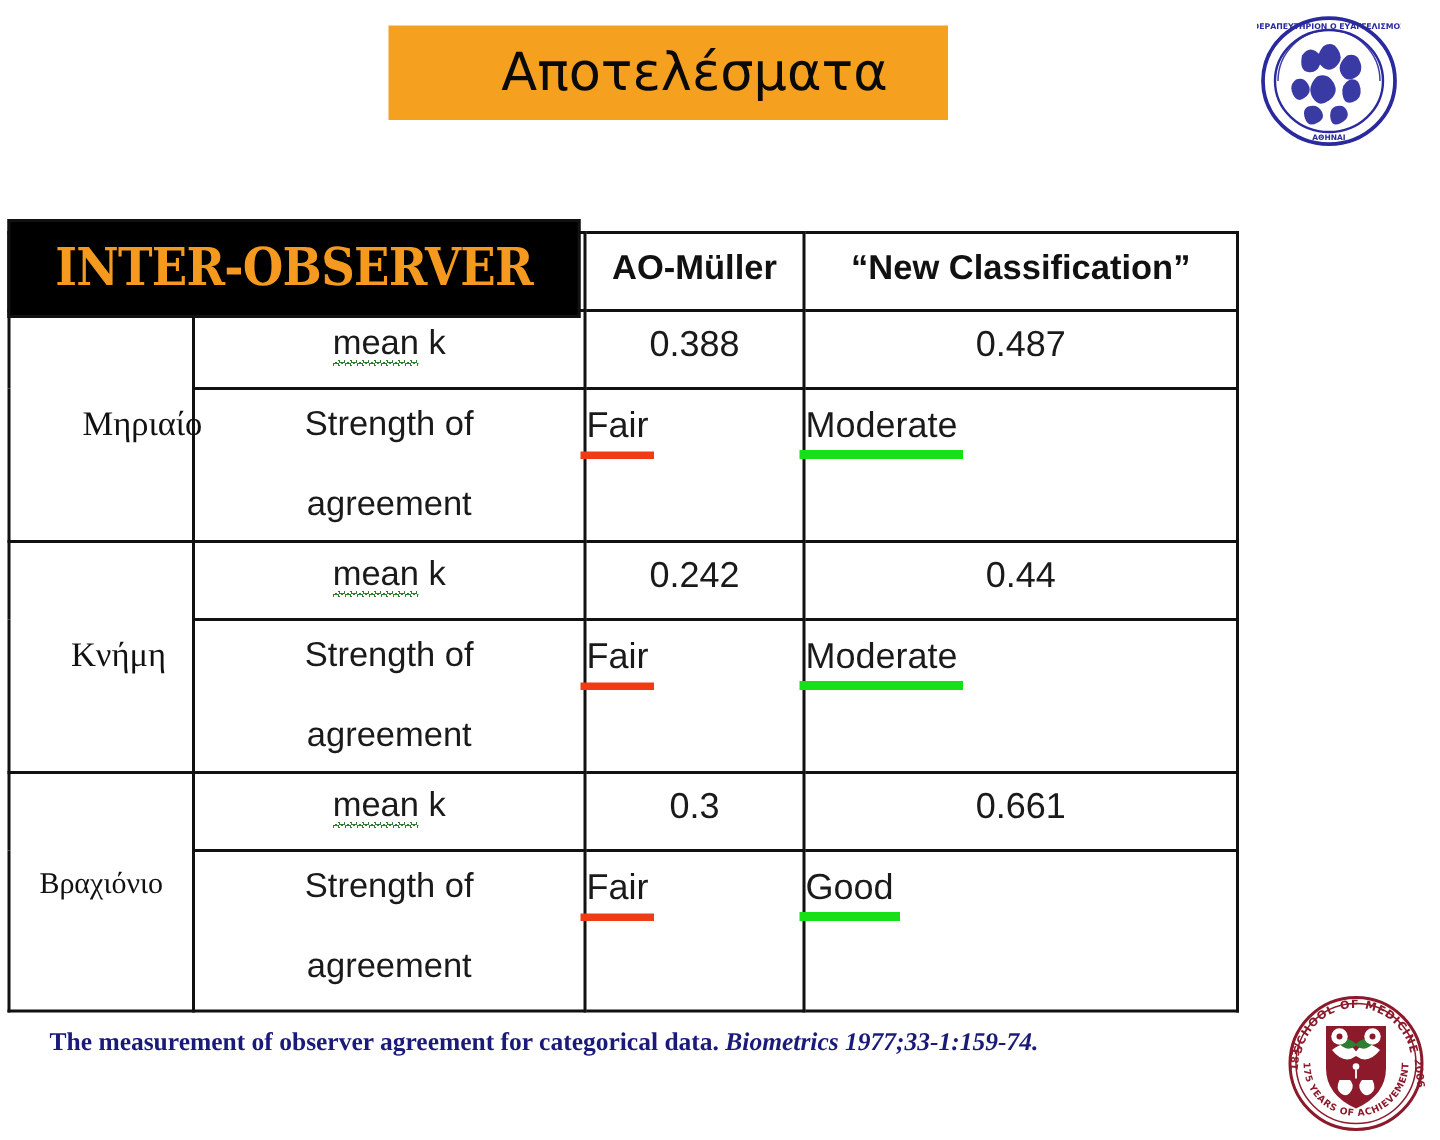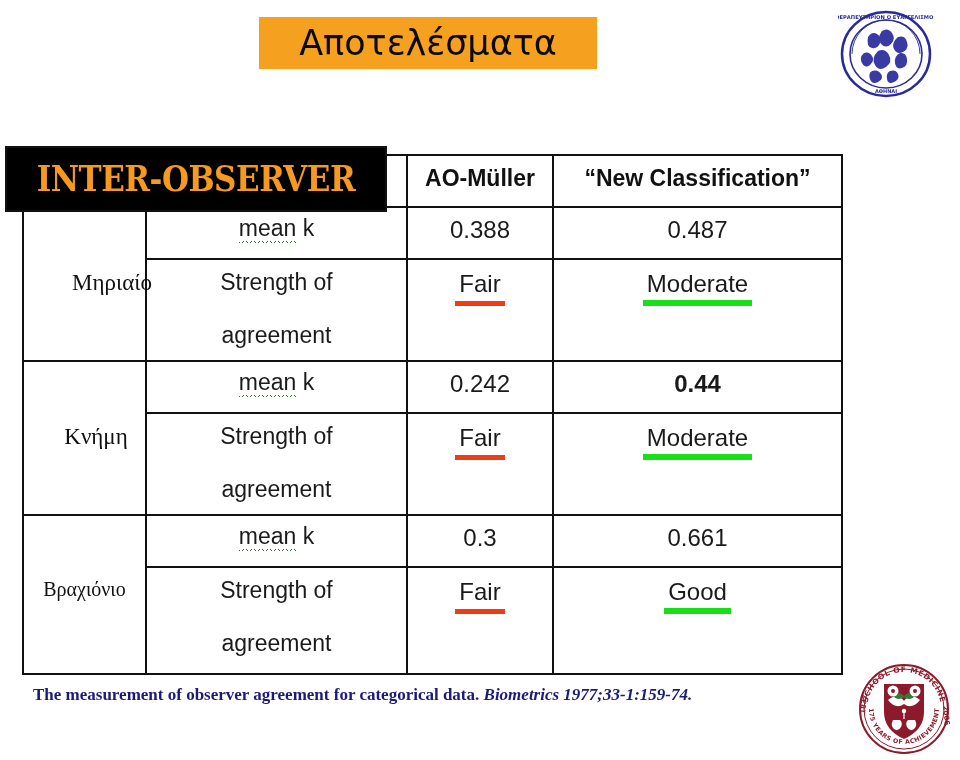--- a/index.html
+++ b/index.html
@@ -14,25 +14,26 @@
     font-family: "Liberation Sans", sans-serif;
     overflow: hidden;
   }
 
   
   #title-banner {
     position: absolute;
     left: 259px;
     top: 17px;
     width: 338px;
-    height: 52px;
+    height: 63px;
     background: #f5a01e;
     display: flex;
     align-items: center;
     justify-content: center;
+    padding-left: 35px;
   }
   #title-banner .title-text {
     font-family: "DejaVu Sans", sans-serif;
     font-size: 35px;
     color: #0a0a0a;
     letter-spacing: 0px;
     white-space: nowrap;
   }
 
   
@@ -40,21 +41,21 @@
     position: absolute;
     left: 838px;
     top: 7px;
     width: 96px;
     height: 95px;
   }
 
   
   #results-table {
     position: absolute;
-    left: 22px;
+    left: 5px;
     top: 154px;
     width: 819px;
     height: 508px;
     border-collapse: collapse;
     table-layout: fixed;
   }
   #results-table td {
     border: 2px solid #111111;
     padding: 0;
     vertical-align: top;
@@ -138,21 +139,20 @@
     background-repeat: repeat-x;
   }
   .value-text {
     font-family: "Liberation Sans", sans-serif;
     font-size: 24px;
     color: #1a1a1a;
     text-align: center;
     white-space: nowrap;
   }
   .strength-wrap {
-    text-align: center;
     text-decoration: underline;
   }
   .strength-text {
     font-family: "Liberation Sans", sans-serif;
     font-size: 24px;
     color: #1a1a1a;
     display: inline-block;
     position: relative;
     white-space: nowrap;
   }
@@ -279,21 +279,21 @@
     <tr>
       <td rowspan="2">
         <div class="region-label" style="padding-top:62px;padding-left:23px;">Κνήμη</div>
       </td>
       <td class="cell-pad" style="height:50px;">
         <div class="metric-text rowpad-mean"><span class="squiggle">mean</span><span> k</span></div>
       </td>
       <td style="height:50px;">
         <div class="value-text rowpad-mean">0.242</div>
       </td>
-      <td style="height:50px;font-weight:bold;">
+      <td style="height:50px;">
         <div class="value-text rowpad-mean">0.44</div>
       </td>
     </tr>
 
     <tr>
       <td class="cell-pad" style="height:100px;">
         <div class="metric-text rowpad-str">Strength of</div>
         <div class="metric-text" style="padding-top:29px;">agreement</div>
       </td>
       <td style="height:100px;">

